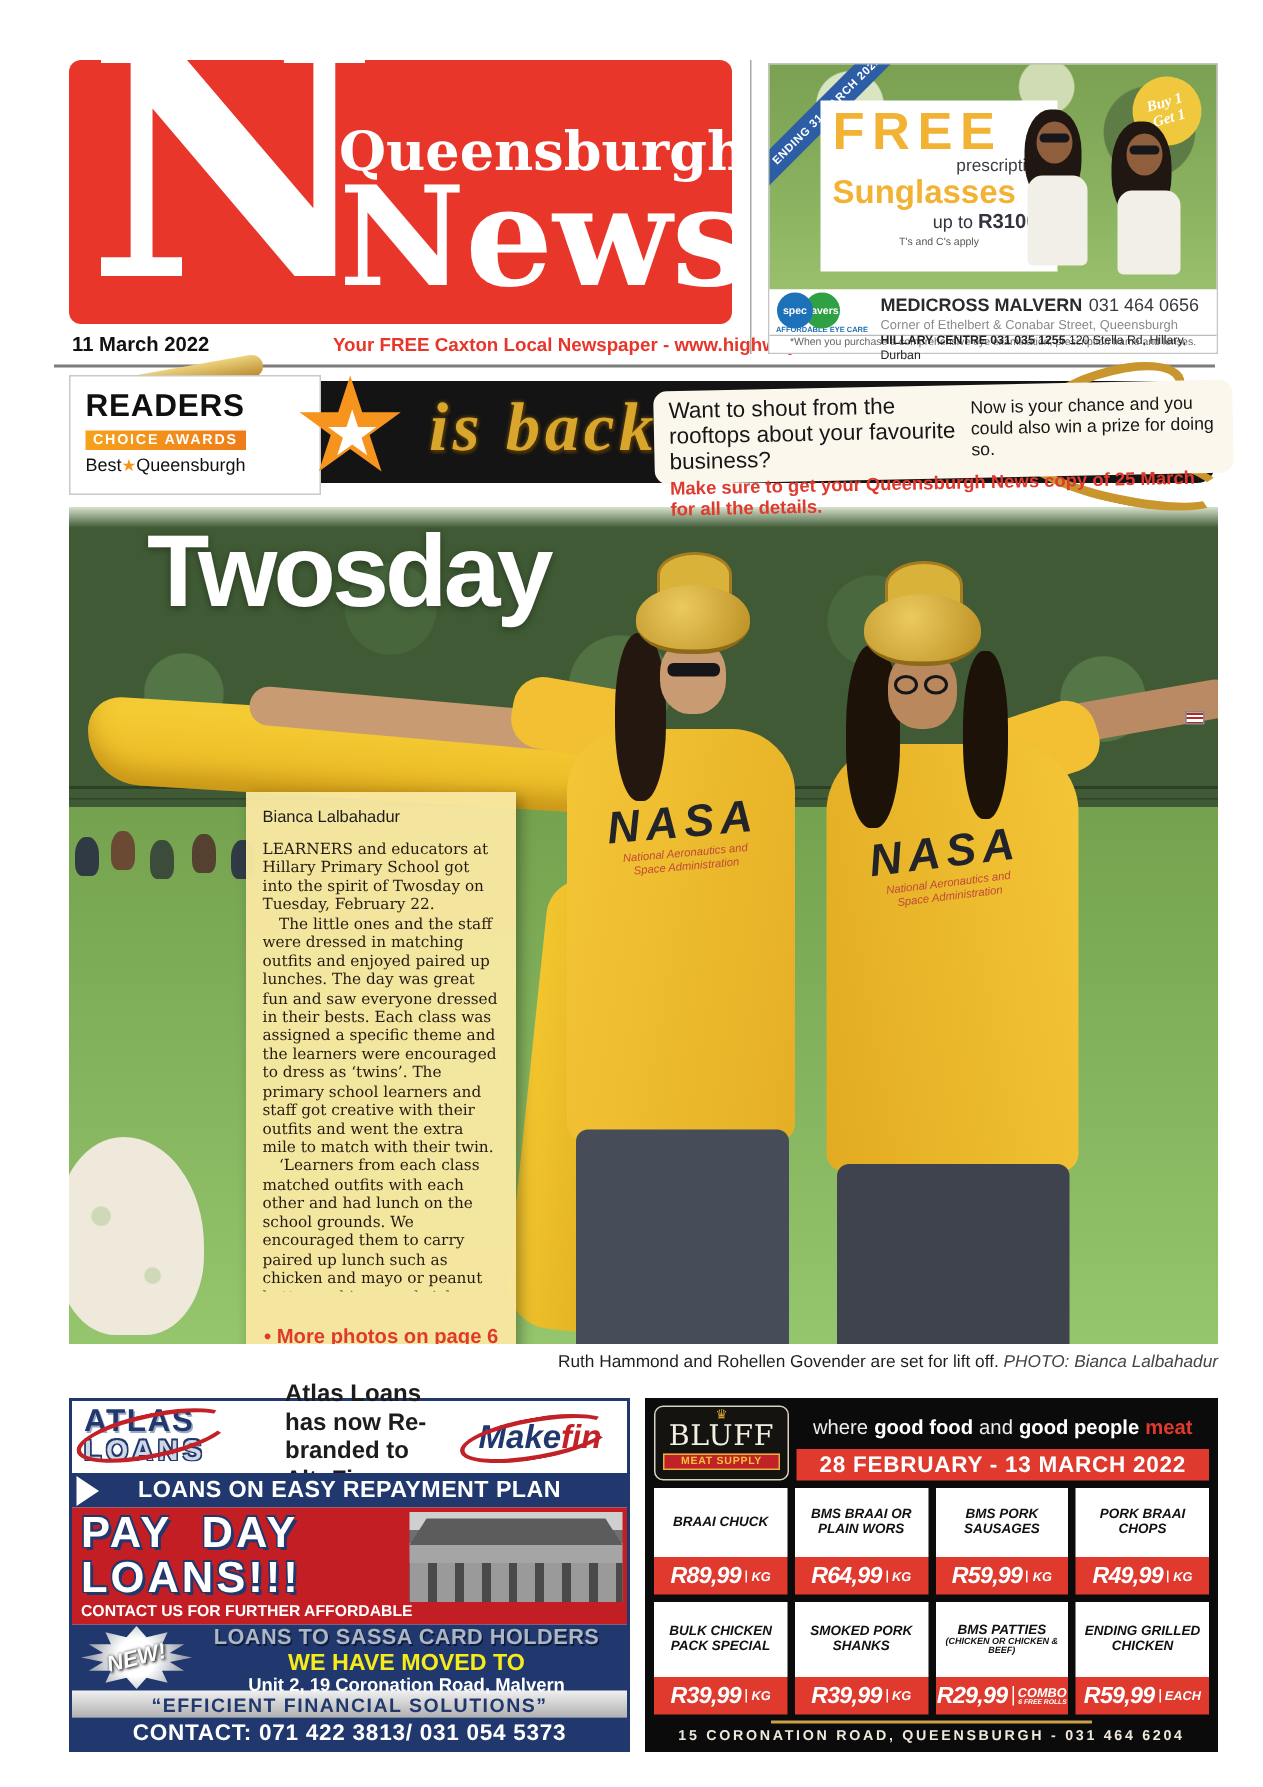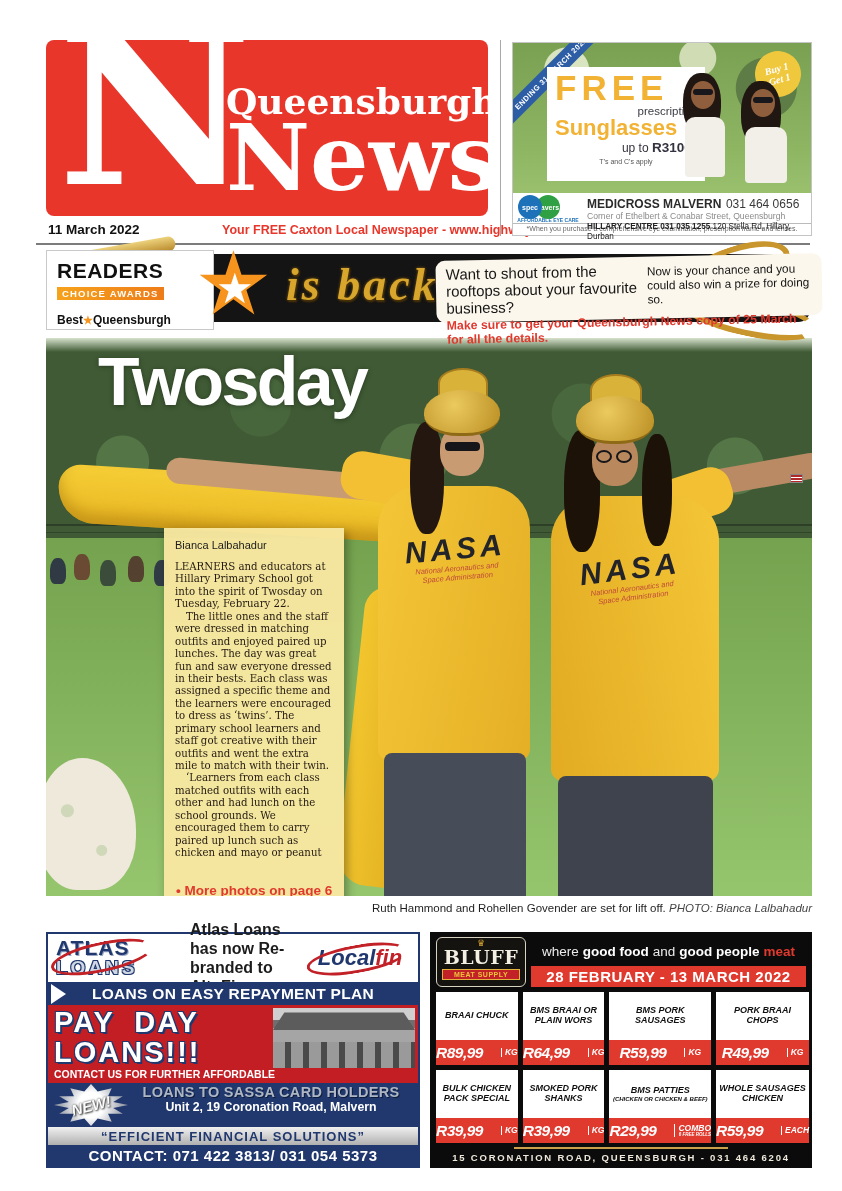--- a/index.html
+++ b/index.html
@@ -68,21 +68,21 @@
     background:linear-gradient(#ecd27c,#b8872a); transform:rotate(-10deg); z-index:0; }
   .bn-gold2 { position:absolute; right:20px; top:-4px; width:110px; height:46px; border:6px solid #c9962e;
     border-radius:50%; border-left-color:transparent; transform:rotate(-18deg); z-index:2; }
   .bn-gold3 { position:absolute; right:-6px; bottom:-6px; width:140px; height:40px; border:6px solid #c9962e;
     border-radius:50%; border-right-color:transparent; transform:rotate(12deg); z-index:2; }
   .bn-logo { position:absolute; left:0; top:0; width:168px; height:80px; background:#fff;
     border:1px solid #c9c9c9; z-index:3; padding:8px 0 0 10px; }
   .bl-readers { font-size:21px; font-weight:900; color:#101010; letter-spacing:.5px; }
   .bl-choice { display:inline-block; background:linear-gradient(90deg,#f6a21c,#ee7c19); color:#fff;
     font-weight:900; font-size:9.5px; letter-spacing:1.2px; padding:1px 5px; margin-top:1px; }
-  .bl-best { font-size:12px; font-weight:700; color:#111; margin-top:12px; }
+  .bl-best { font-size:12px; font-weight:400; color:#111; margin-top:2px; }
   .bl-star-s { color:#f7941d; font-size:11px; }
   .bn-star { position:absolute; left:148px; top:-10px; font-size:88px; line-height:1; color:#f7941d; z-index:4; }
   .bn-star-in { position:absolute; left:170px; top:18px; font-size:42px; line-height:1; color:#fff; z-index:5; }
   .bn-isback { position:absolute; left:240px; top:8px; z-index:3; font-family:"Liberation Serif",serif;
     font-style:italic; font-weight:bold; font-size:46px; letter-spacing:3px; color:#d8a62c;
     text-shadow:1px 2px 2px #4a3206, 0 0 3px #8a6010; }
   .bn-msg { position:absolute; left:390px; top:7px; width:386px; height:62px; background:#fbf7ec; border-radius:9px;
     transform:rotate(-1.2deg); z-index:3; padding:6px 10px 0; display:grid; grid-template-columns:55% 45%; }
   .bm-q { font-size:15px; color:#161616; line-height:1.12; }
   .bm-a { font-size:11.8px; color:#161616; line-height:1.18; padding-top:3px; }
@@ -208,34 +208,34 @@
   .at-contact { flex:1; background:#21386e; color:#fff; font-weight:900; font-size:15px; letter-spacing:.5px;
     display:flex; align-items:center; justify-content:center; }
 
   
   .bluff { position:absolute; left:430px; top:932px; width:382px; height:236px; background:#0b0b0b;
     padding:5px 6px; display:flex; flex-direction:column; }
   .bf-head { height:50px; display:flex; }
   .bf-logo { width:90px; border:1.5px solid #d8d2c0; border-radius:6px; background:#151310;
     text-align:center; padding-top:1px; }
   .bf-crown { font-size:9px; color:#d8a62c; line-height:1; }
-  .bf-name { font-family:"DejaVu Serif",serif; font-weight:bold; font-size:19px; color:#f3efe2; letter-spacing:.5px; line-height:1; }
+  .bf-name { font-family:"DejaVu Serif",serif; font-weight:normal; font-size:19px; color:#f3efe2; letter-spacing:.5px; line-height:1; }
   .bf-ribbon { background:#c22127; border:1px solid #e3b23c; color:#f0c33c; font-size:7px; font-weight:900;
     letter-spacing:.5px; padding:1px 0; margin:2px 5px 0; }
   .bf-right { flex:1; margin-left:5px; display:flex; flex-direction:column; }
   .bf-tag { flex:1; display:flex; align-items:center; justify-content:center; gap:4px; font-size:13.5px; color:#ececec; }
   .bf-tag .b { font-weight:900; color:#fff; } .bf-tag .r { font-weight:900; color:#e0392e; }
   .bf-dates { height:21px; background:#e0392e; color:#fff; font-weight:900; font-size:15px; letter-spacing:.5px;
     display:flex; align-items:center; justify-content:center; }
   .bf-grid { flex:1; display:grid; grid-template-columns:repeat(4,1fr); gap:5px; margin-top:5px; }
   .bf-card { display:flex; flex-direction:column;font-style:italic; }
   .bf-cname { flex:1; background:#fff; color:#101010; font-weight:900; font-size:9px; line-height:1.08;
     display:flex; flex-direction:column; align-items:center; justify-content:center; text-align:center; padding:2px 1px; }
   .bf-csub { font-size:6px; font-weight:800; }
-  .bf-cprice { height:25px; background:#e0392e; display:flex; align-items:center; justify-content:center; gap:18px; color:#fff; }
+  .bf-cprice { height:25px; background:#e0392e; display:flex; align-items:center; justify-content:center; gap:3px; color:#fff; }
   .bf-amt { font-size:15.5px; font-weight:900; letter-spacing:-.5px; }
   .bf-unit { border-left:1.5px solid #fff; padding-left:3px; font-size:8.5px; font-weight:900; line-height:1;
     display:flex; flex-direction:column; justify-content:center;text-align:right; }
   .bf-unitsub { font-size:4.5px; font-weight:900; }
   .bf-gold { height:2px; background:#c9a14a; width:58%; margin:4px auto 3px; }
   .bf-footer { font-size:9.5px; color:#efe9dc; font-weight:bold; text-align:center; letter-spacing:1.8px; }
 </style>
 </head>
 <body>
 
@@ -379,21 +379,21 @@
 
   <div class="atlas">
     <div class="at-head">
       <div class="at-logo">
         <div class="at-l1">ATLAS</div>
         <div class="at-l2">LOANS</div>
         <div class="at-oval"></div>
       </div>
       <div class="at-rebrand">Atlas Loans has now Re-branded to AltoFin</div>
       <div class="alto">
-        <span class="alto-a">Local</span><span class="alto-b">fin</span>
+        <span class="alto-a">Make</span><span class="alto-b">fin</span>
         <div class="alto-oval"></div>
       </div>
     </div>
     <div class="at-bar1">
       <div class="at-arrow"></div>
       <span>LOANS ON EASY REPAYMENT PLAN</span>
     </div>
     <div class="at-mid">
       <div class="pd1">PAY DAY</div>
       <div class="pd2">LOANS!!!</div>
@@ -401,20 +401,21 @@
       <div class="at-building">
         <div class="at-b-roof"></div>
         <div class="at-b-win"></div>
       </div>
     </div>
     <div class="at-blue">
       <div class="at-burst">
           <span class="at-new">NEW!</span>
         </div>
       <div class="at-sassa">LOANS TO SASSA CARD HOLDERS</div>
+      <div class="at-moved">WE HAVE MOVED TO</div>
       <div class="at-unit">Unit 2, 19 Coronation Road, Malvern</div>
     </div>
     <div class="at-silver">“EFFICIENT FINANCIAL SOLUTIONS”</div>
     <div class="at-contact">CONTACT: 071 422 3813/ 031 054 5373</div>
   </div>
 
   <div class="bluff">
     <div class="bf-head">
       <div class="bf-logo">
         <div class="bf-crown">♛</div>
@@ -519,21 +520,21 @@
         <div class="bf-cprice">
             <span class="bf-amt">R29,99</span>
             <span class="bf-unit">
               <span>COMBO</span>
               <span class="bf-unitsub">6 FREE ROLLS</span>
             </span>
           </div>
       </div>
       <div class="bf-card">
         <div class="bf-cname">
-            <span>WHOLE SAUSAGES CHICKEN</span>
+            <span>ENDING GRILLED CHICKEN</span>
             <span class="bf-csub"></span>
           </div>
         <div class="bf-cprice">
             <span class="bf-amt">R59,99</span>
             <span class="bf-unit">
               <span>EACH</span>
               <span class="bf-unitsub"></span>
             </span>
           </div>
       </div>

